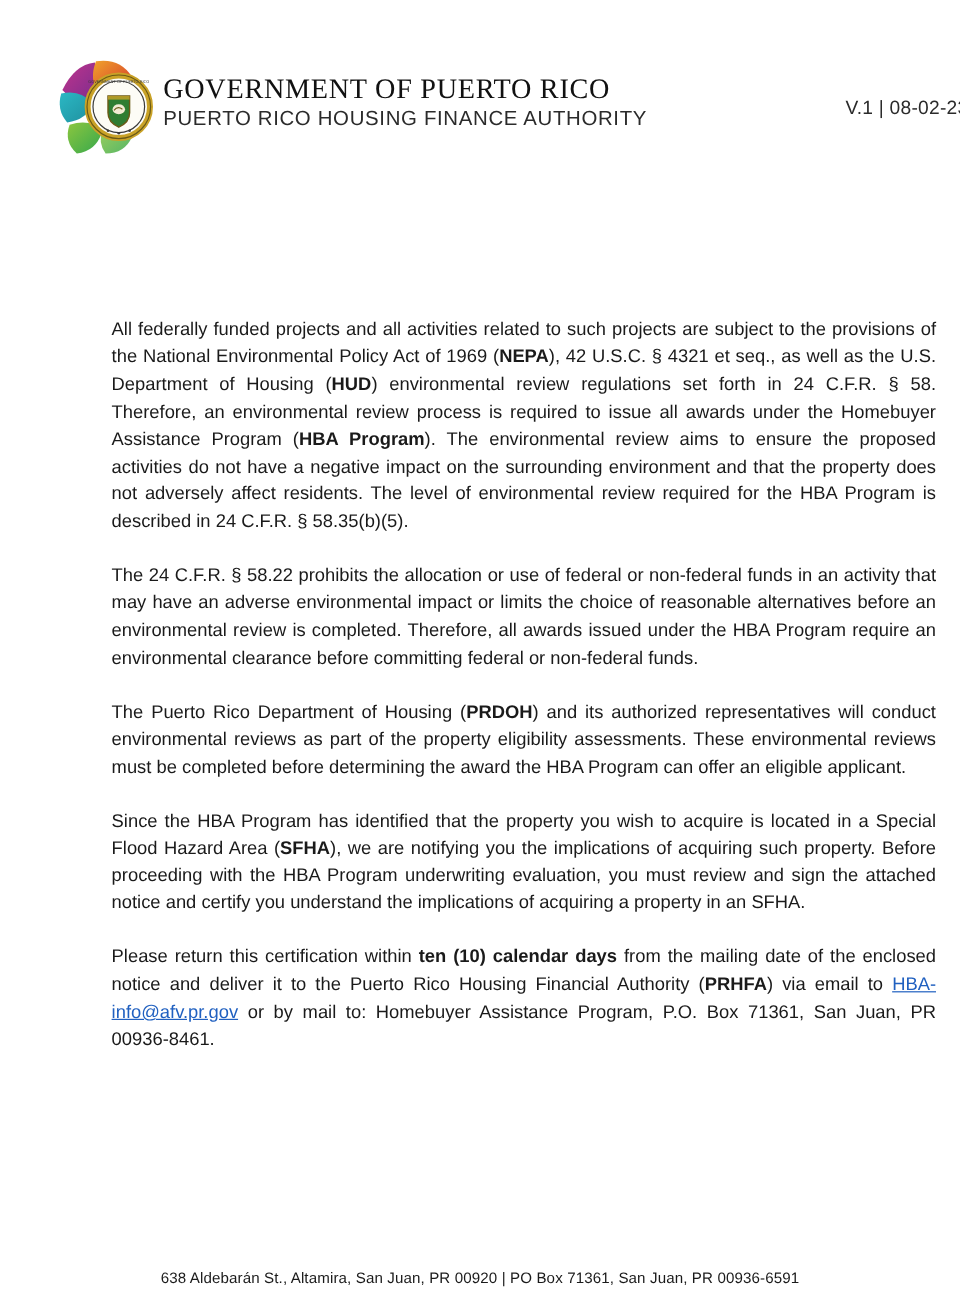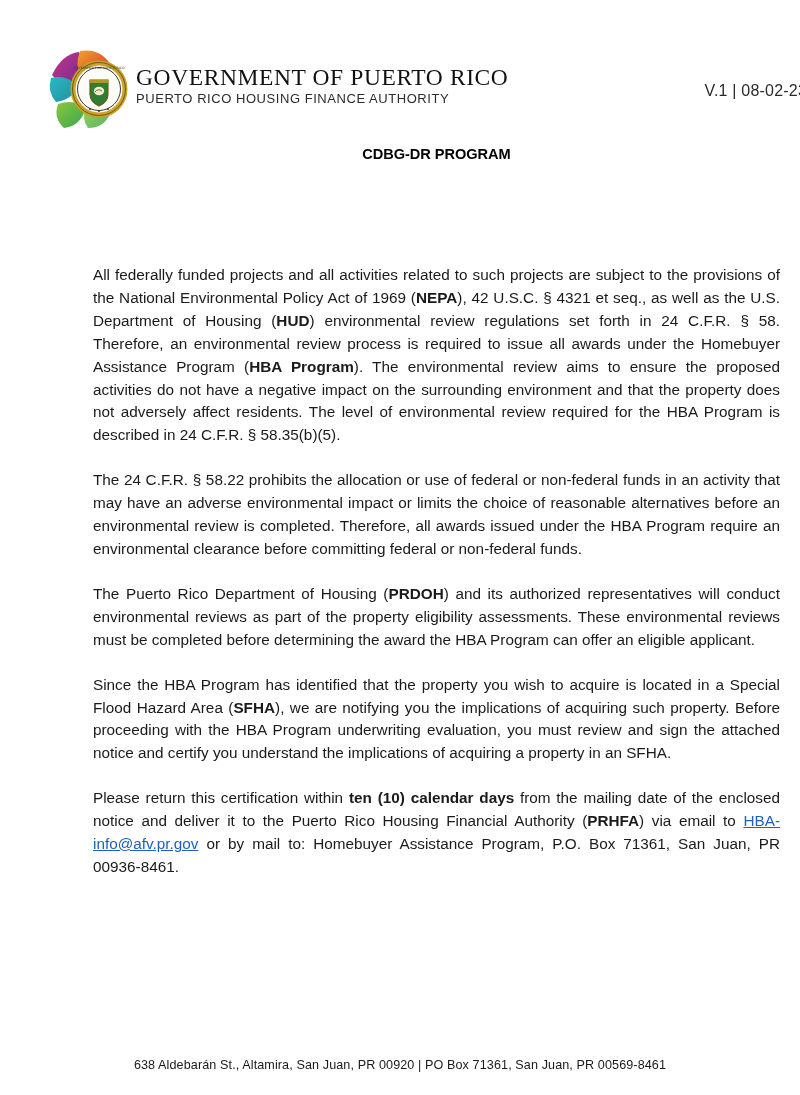--- a/index.html
+++ b/index.html
@@ -46,21 +46,21 @@
   .wordmark-main {
     font-family: "Liberation Serif", serif;
     font-size: 23.5px;
     letter-spacing: 0.6px;
     color: #111111;
     line-height: 1.04;
     white-space: nowrap;
   }
   .wordmark-sub {
     font-family: "Liberation Sans", sans-serif;
-    font-size: 13px;
+    font-size: 17px;
     letter-spacing: 0.55px;
     color: #2b2b2b;
     line-height: 1.2;
     margin-top: 1px;
     white-space: nowrap;
   }
   .version {
     position: absolute;
     right: 21px;
     top: 66px;
@@ -191,32 +191,31 @@
     <div class="wordmark">
       <div class="wordmark-main">GOVERNMENT OF PUERTO RICO</div>
       <div class="wordmark-sub">PUERTO RICO HOUSING FINANCE AUTHORITY</div>
     </div>
   </div>
 
   <div class="version">V.1 | 08-02-23</div>
 </div>
 
 <div class="title-block">
-  <div class="title-line">CDBG-DR PROGRAM</div>
 </div>
 
 <div class="body-copy">
 
   <p class="para"><span>All federally funded projects and all activities related to such projects are subject to the provisions of the National Environmental Policy Act of 1969 (</span><b>NEPA</b><span>), 42 U.S.C. § 4321 et seq., as well as the U.S. Department of Housing (</span><b>HUD</b><span>) environmental review regulations set forth in 24 C.F.R. § 58. Therefore, an environmental review process is required to issue all awards under the Homebuyer Assistance Program (</span><b>HBA Program</b><span>). The environmental review aims to ensure the proposed activities do not have a negative impact on the surrounding environment and that the property does not adversely affect residents. The level of environmental review required for the HBA Program is described in 24 C.F.R. § 58.35(b)(5).</span></p>
 
   <p class="para"><span>The 24 C.F.R. § 58.22 prohibits the allocation or use of federal or non-federal funds in an activity that may have an adverse environmental impact or limits the choice of reasonable alternatives before an environmental review is completed. Therefore, all awards issued under the HBA Program require an environmental clearance before committing federal or non-federal funds.</span></p>
 
   <p class="para"><span>The Puerto Rico Department of Housing (</span><b>PRDOH</b><span>) and its authorized representatives will conduct environmental reviews as part of the property eligibility assessments. These environmental reviews must be completed before determining the award the HBA Program can offer an eligible applicant.</span></p>
 
   <p class="para"><span>Since the HBA Program has identified that the property you wish to acquire is located in a Special Flood Hazard Area (</span><b>SFHA</b><span>), we are notifying you the implications of acquiring such property. Before proceeding with the HBA Program underwriting evaluation, you must review and sign the attached notice and certify you understand the implications of acquiring a property in an SFHA.</span></p>
 
   <p class="para"><span>Please return this certification within </span><b>ten (10) calendar days</b><span> from the mailing date of the enclosed notice and deliver it to the Puerto Rico Housing Financial Authority (</span><b>PRHFA</b><span>) via email to </span><a class="link" href="#">HBA-info@afv.pr.gov</a><span> or by mail to: Homebuyer Assistance Program, P.O. Box 71361, San Juan, PR 00936-8461.</span></p>
 
 </div>
 
 <div class="footer">
-  <div class="footer-line">638 Aldebarán St., Altamira, San Juan, PR 00920  |  PO Box 71361, San Juan, PR 00569-8461</div>
+  <div class="footer-line">638 Aldebarán St., Altamira, San Juan, PR 00920  |  PO Box 71361, San Juan, PR 00936-6591</div>
 </div>
 
 </body></html>

